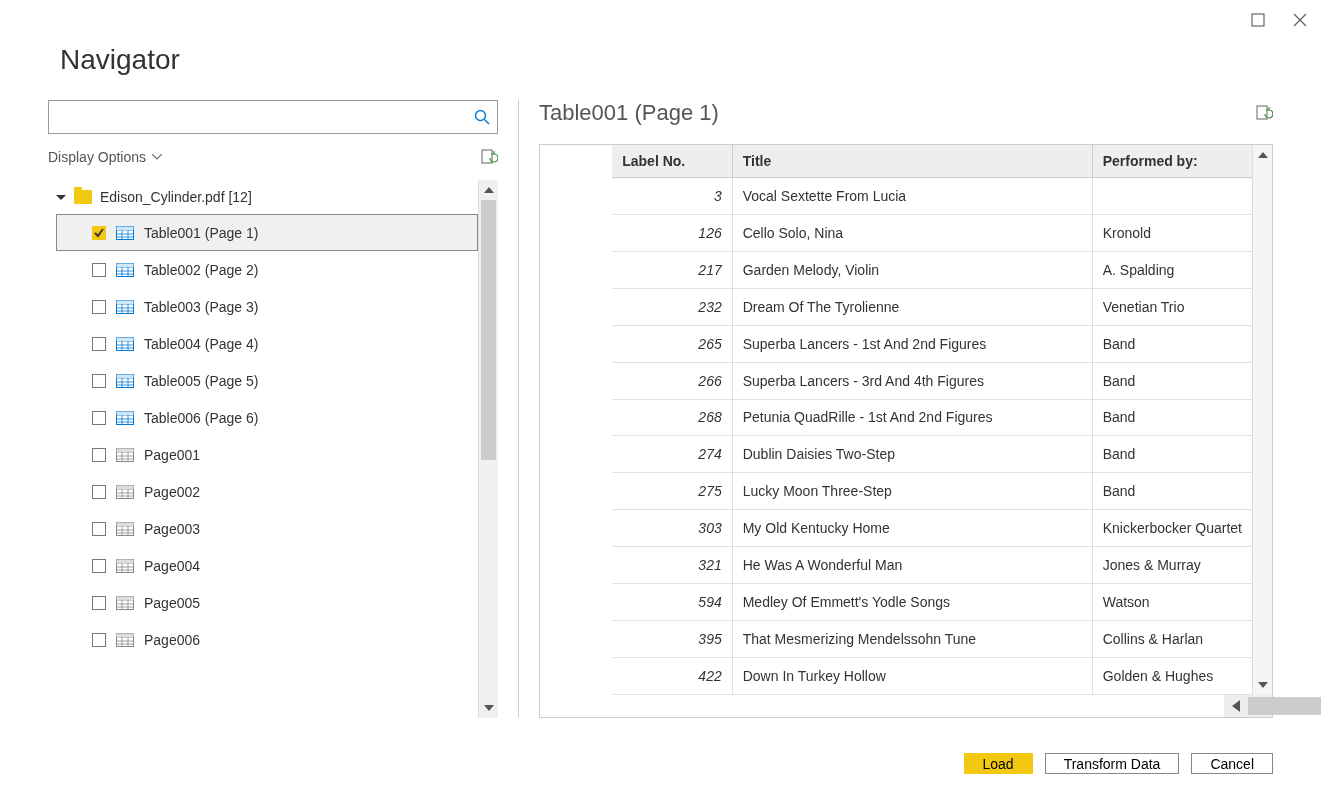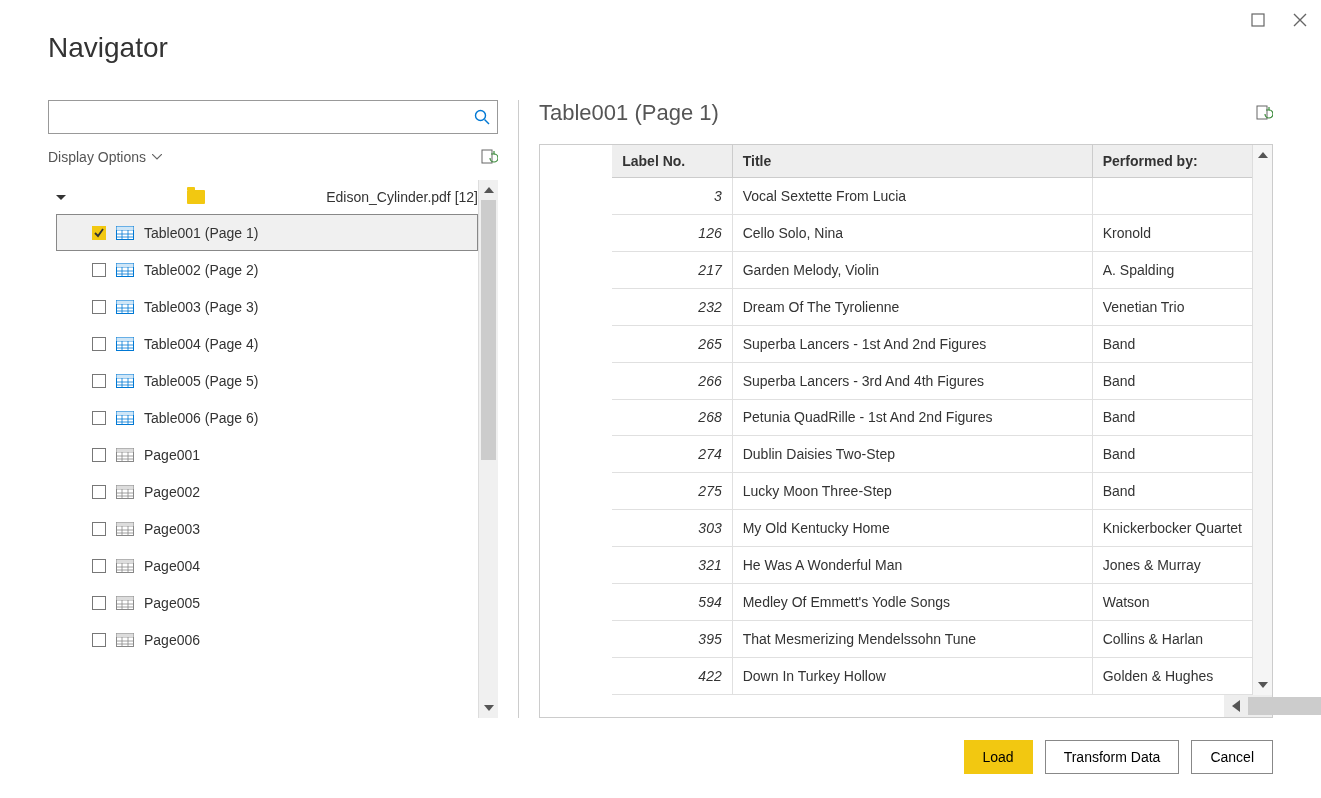--- a/index.html
+++ b/index.html
@@ -1,40 +1,40 @@
 <!DOCTYPE html>
 <html><head>
 <meta charset="utf-8">
 <style>
   * { box-sizing: border-box; }
   html, body { margin: 0; padding: 0; font-family: "Segoe UI", Arial, sans-serif; font-size: 14px; color: #333; background: #fff; }
   .window { width: 1321px; height: 798px; position: relative; background: #fff; }
   .titlebar { position: absolute; top: 0; right: 0; height: 40px; display: flex; align-items: center; padding-right: 12px; gap: 24px; }
   .titlebar .win-btn { width: 18px; height: 18px; display: flex; align-items: center; justify-content: center; color: #666; cursor: pointer; }
   .header { padding: 32px 0 0 48px; }
-  .header h1 { font-size: 28px; font-weight: 400; margin: 0; color: #333; }
+  .header h1 { font-size: 28px; font-weight: 400; margin: 12px; color: #333; }
   .body { display: flex; position: absolute; top: 100px; left: 48px; right: 48px; bottom: 80px; }
   .left-pane { width: 450px; display: flex; flex-direction: column; }
   .divider { width: 1px; background: #ccc; margin: 0 20px; }
   .right-pane { flex: 1; display: flex; flex-direction: column; min-width: 0; }
   .search-box { display: flex; border: 1px solid #999; height: 34px; align-items: center; }
   .search-box input { flex: 1; border: none; outline: none; padding: 0 8px; font-size: 14px; background: transparent; }
   .search-box .search-icon { width: 30px; display: flex; align-items: center; justify-content: center; color: #0078d4; }
   .options-row { display: flex; align-items: center; justify-content: space-between; margin-top: 14px; color: #555; gap: 25px; }
   .options-row .disp { display: flex; align-items: center; gap: 6px; cursor: pointer; }
   .refresh-icon { width: 18px; height: 18px; color: #555; cursor: pointer; }
   .tree-wrap { display: flex; margin-top: 14px; flex: 1; min-height: 0; }
   .tree { flex: 1; overflow: hidden; }
   .tree-scroll { width: 20px; background: #f0f0f0; position: relative; border-left: 1px solid #ddd; }
   .tree-scroll .thumb { position: absolute; left: 2px; right: 2px; top: 20px; height: 260px; background: #ccc; }
   .tree-scroll .arrow { position: absolute; left: 0; right: 0; height: 20px; display: flex; align-items: center; justify-content: center; color: #555; }
   .tree-scroll .arrow.up { top: 0; }
   .tree-scroll .arrow.down { bottom: 0; }
   .tree-root { padding-left: 8px; }
-  .tree-folder { display: flex; align-items: center; gap: 8px; height: 34px; padding-left: 0; justify-content: space-between; }
+  .tree-folder { display: flex; align-items: center; gap: 8px; height: 34px; padding-left: 0; }
   .caret { width: 0; height: 0; border-style: solid; border-width: 5px 5px 0 5px; border-color: #333 transparent transparent transparent; cursor: pointer; }
   .folder-icon { width: 18px; height: 14px; background: #f2c811; display: inline-block; border-radius: 1px; position: relative; }
   .folder-icon::before { content: ""; position: absolute; top: -3px; left: 0; width: 8px; height: 3px; background: #f2c811; border-radius: 1px 1px 0 0; }
   .tree-item { display: flex; align-items: center; gap: 10px; height: 37px; padding-left: 36px; cursor: pointer; }
   .tree-item.selected { background: #f0f0f0; border: 1px solid #888; padding-left: 35px; }
   .chk { width: 14px; height: 14px; border: 1.5px solid #777; background: #fff; display: flex; align-items: center; justify-content: center; flex-shrink: 0; }
   .chk.checked { background: #f2c811; border-color: #f2c811; }
   .chk.checked svg { display: block; }
   .chk svg { display: none; }
   .icon-table { width: 18px; height: 14px; display: inline-block; flex-shrink: 0; }
@@ -54,21 +54,21 @@
   .grid td.title { width: 360px; }
   .grid-vscroll { width: 20px; background: #f5f5f5; position: relative; border-left: 1px solid #ddd; }
   .grid-vscroll .arrow { position: absolute; left: 0; right: 0; height: 20px; display: flex; align-items: center; justify-content: center; color: #555; }
   .grid-vscroll .arrow.up { top: 0; }
   .grid-vscroll .arrow.down { bottom: 0; }
   .grid-hscroll { height: 22px; background: #eee; position: relative; display: flex; align-items: center; }
   .grid-hscroll .arrow { width: 24px; height: 22px; display: flex; align-items: center; justify-content: center; color: #555; }
   .grid-hscroll .track { flex: 1; height: 22px; position: relative; }
   .grid-hscroll .thumb { position: absolute; left: 0; top: 2px; bottom: 2px; width: 220px; background: #ccc; }
   .footer { position: absolute; bottom: 24px; right: 48px; display: flex; gap: 12px; }
-  .btn { height: 34px; padding: 0 18px; border: 1px solid #888; background: #fff; font-size: 14px; cursor: pointer; display: flex; align-items: center; }
+  .btn { height: 21px; padding: 0 18px; border: 1px solid #888; background: #fff; font-size: 14px; cursor: pointer; display: flex; align-items: center; }
   .btn.primary { background: #f2c811; border-color: #f2c811; color: #000; }
 </style>
 </head>
 <body>
 
 <div class="window">
 
   <div class="titlebar">
     <div class="win-btn">
       <svg width="14" height="14" viewBox="0 0 14 14">

